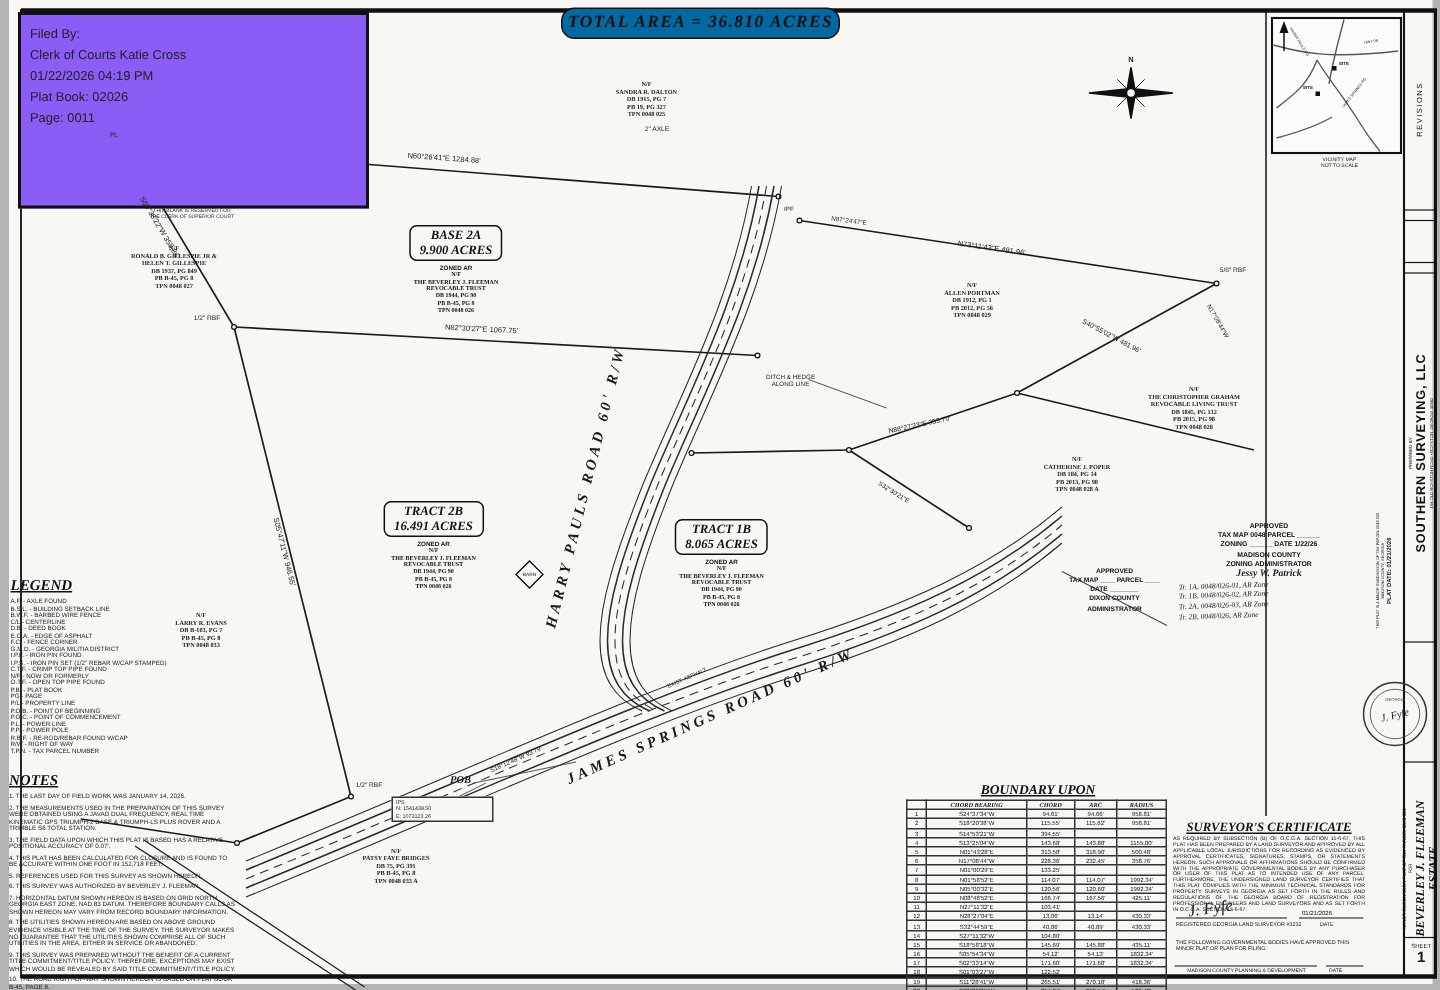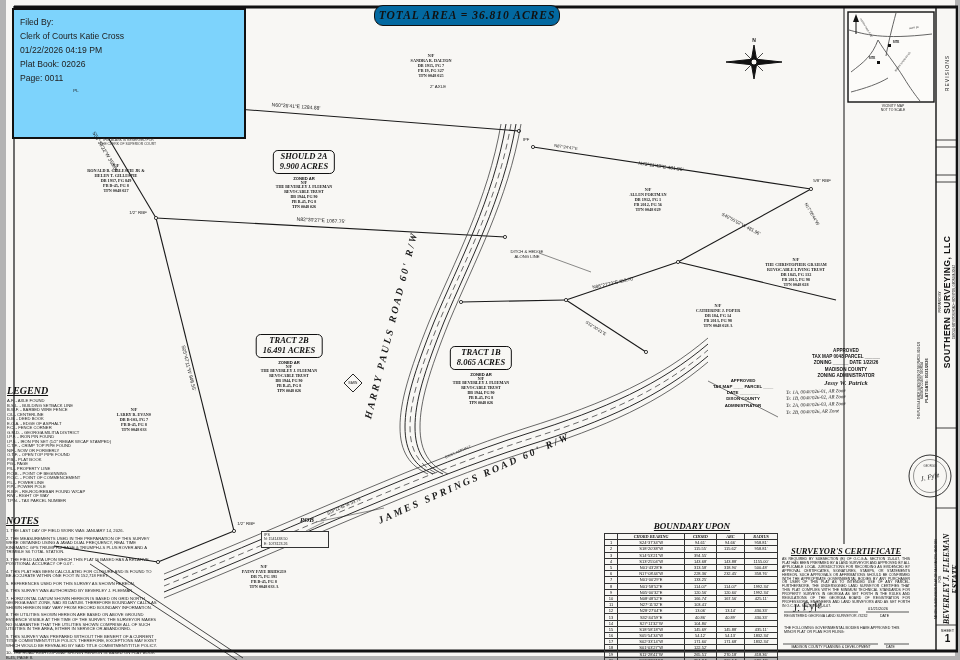--- a/index.html
+++ b/index.html
@@ -8,21 +8,21 @@
   .sans{font-family:"Liberation Sans",sans-serif;}
   .serif{font-family:"Liberation Serif",serif;}
   .plabel{position:absolute;white-space:nowrap;font-family:"Liberation Sans",sans-serif;color:#1c1c1c;}
   .nb{position:absolute;text-align:center;font-family:"Liberation Serif",serif;font-weight:bold;
       font-size:4.2px;line-height:1.2;color:#1c1c1c;transform:translate(-50%,-50%);white-space:nowrap;}
   .tract{position:absolute;text-align:center;transform:translate(-50%,0);color:#111;}
   .tract .tbox{display:inline-block;border:1.3px solid #111;border-radius:5px;padding:1px 6px;background:#f8f7f4;
       font-family:"Liberation Serif",serif;font-weight:bold;font-style:italic;font-size:8.5px;line-height:1.15;white-space:nowrap;}
   .tract .zoned{font-family:"Liberation Sans",sans-serif;font-weight:bold;font-size:4.2px;margin-top:2px;}
   .tract .own{font-family:"Liberation Serif",serif;font-weight:bold;font-size:4px;line-height:1.2;white-space:nowrap;}
-  #filed-box{left:6px;top:8px;width:224px;height:122px;border:2.5px solid #111;background:#7dd3fc;
+  #filed-box{left:6px;top:8px;width:224px;height:122px;border:2.5px solid #111;background:#8b5cf6;
       font-size:8.6px;line-height:14px;padding:5px 0 0 6px;color:#222;}
   #clerk-caption{left:42px;top:138px;width:160px;text-align:center;font-size:3.4px;line-height:1.3;color:#333;}
   #total-area{left:368px;top:5px;width:184px;height:19px;border:1.3px solid #111;border-radius:9px;
       text-align:center;font-family:"Liberation Serif",serif;font-weight:bold;font-style:italic;
       font-size:11.5px;line-height:19px;letter-spacing:1px;color:#111;background:#0369a1;}
   h4.sec{font-family:"Liberation Serif",serif;font-style:italic;font-weight:bold;color:#111;
       text-decoration:underline;margin:0;}
   #legend-col{left:1px;top:385px;width:120px;color:#222;}
   #legend-items{font-size:4.2px;line-height:1.08;margin-top:3px;white-space:nowrap;}
   #notes-col{left:0px;top:515px;width:152px;color:#222;}
@@ -452,21 +452,21 @@
   <div class="plabel" style="left:890px;top:42px;transform:translate(-50%,-50%);font-size:3px;font-weight:bold;">SITE</div>
   <div class="plabel" style="left:866px;top:58px;transform:translate(-50%,-50%);font-size:3px;font-weight:bold;">SITE</div>
   <div class="plabel" style="left:897px;top:62px;transform:translate(-50%,-50%) rotate(-52deg);font-size:2.5px;">JAMES SPRINGS RD</div>
   <div class="plabel" style="left:860px;top:28px;transform:translate(-50%,-50%) rotate(58deg);font-size:2.5px;">HARRY PAULS RD</div>
   <div class="plabel" style="left:908px;top:28px;transform:translate(-50%,-50%) rotate(-8deg);font-size:2.5px;">HWY 98</div>
   <div class="abs sans" id="vic-cap">
     <div>VICINITY MAP</div>
     <div>NOT TO SCALE</div>
   </div>
 
-<div class="tract" style="left: 298px; top: 150px;"><div class="tbox"><div>SHOULD  2A</div><div>9.900 ACRES</div></div><div class="zoned">ZONED AR</div><div class="own">
+<div class="tract" style="left: 298px; top: 150px;"><div class="tbox"><div>BASE  2A</div><div>9.900 ACRES</div></div><div class="zoned">ZONED AR</div><div class="own">
         <div>N/F</div>
         <div>THE BEVERLEY J. FLEEMAN</div>
         <div>REVOCABLE TRUST</div>
         <div>DB 1944, PG 90</div>
         <div>PB B-45, PG 8</div>
         <div>TPN 0048 026</div>
       </div></div>
     <div class="tract" style="left: 283px; top: 334px;"><div class="tbox"><div>TRACT  2B</div><div>16.491 ACRES</div></div><div class="zoned">ZONED AR</div><div class="own">
         <div>N/F</div>
         <div>THE BEVERLEY J. FLEEMAN</div>

